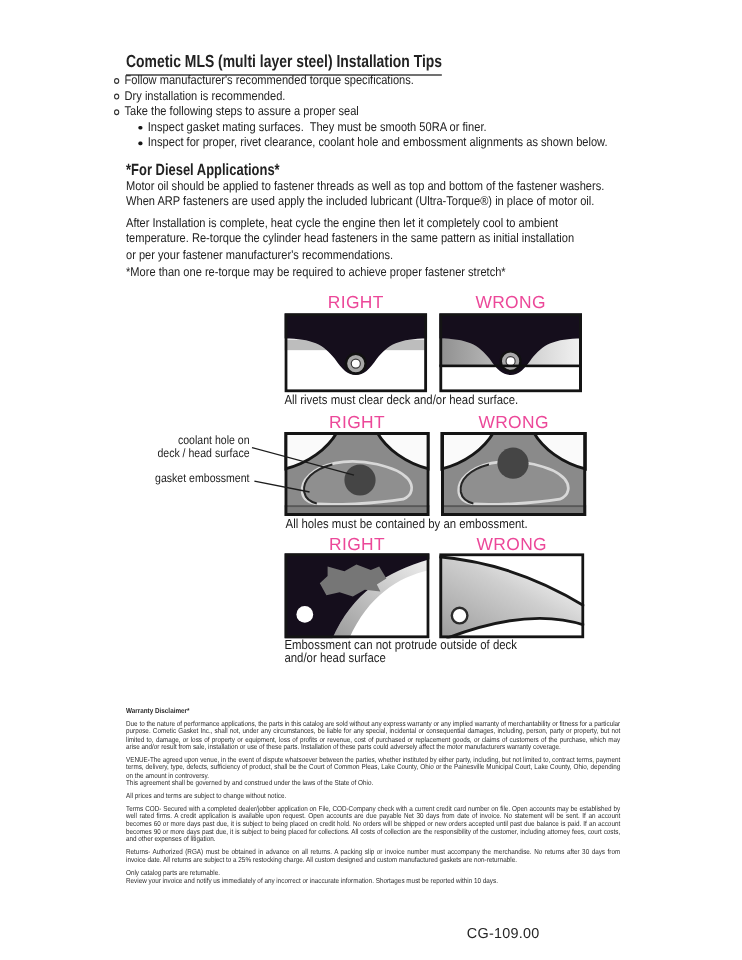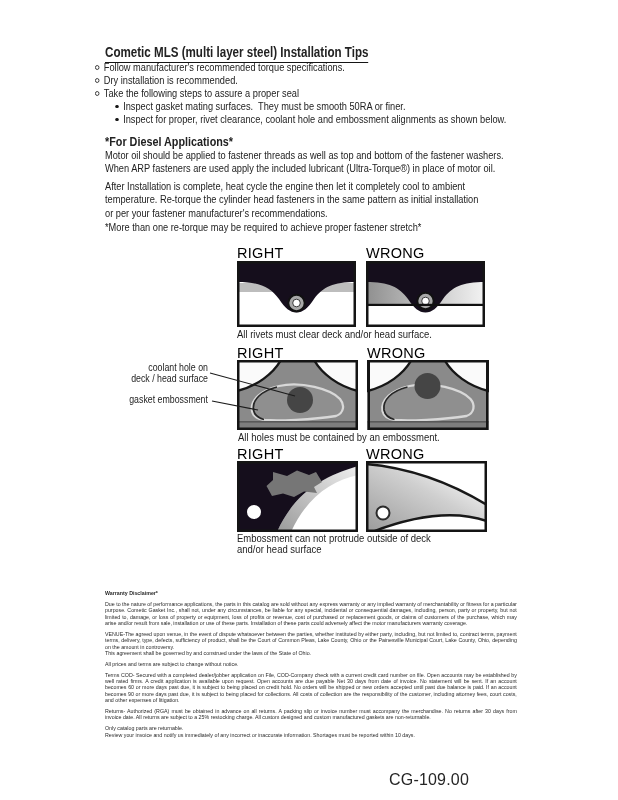--- a/index.html
+++ b/index.html
@@ -16,36 +16,36 @@
   ul.tips li.l1::before{content:"";position:absolute;left:0;top:4.2px;width:3.2px;height:3.2px;
          border:1px solid #333;border-radius:50%;}
   ul.tips li.l2{margin-left:22px;}
   ul.tips li.l2::before{content:"";position:absolute;left:1px;top:4.6px;width:3.8px;height:3.8px;
          background:#161616;border-radius:50%;}
 
   .dheading{position:absolute;left:105px;top:117px;font-size:13.5px;font-weight:bold;white-space:pre;}
   .para{position:absolute;left:105px;font-size:10.5px;line-height:13.4px;white-space:pre;}
   .p1{top:132px;} .p2{top:163px;} .note{top:204px;}
 
-  .dlabel{position:absolute;font-size:14.5px;letter-spacing:.3px;text-align:left;color:#000000;}
+  .dlabel{position:absolute;font-size:14.5px;letter-spacing:.3px;text-align:center;color:#ec4899;}
   .panel{position:absolute;display:block;}
   .bord{fill:none;stroke:#141414;stroke-width:2.5;}
   .dk{fill:var(--panel_dark,#150e1c);}
   .caption{position:absolute;font-size:10.8px;line-height:11.2px;white-space:pre-line;color:#1d1d1d;}
 
   .ann{position:absolute;left:105px;width:117px;font-size:10px;line-height:10.6px;
        text-align:right;white-space:pre-line;color:#1d1d1d;}
   .ann-lines{position:absolute;left:200px;top:348px;z-index:3;}
 
   .warranty{position:absolute;left:105px;top:573px;width:468px;font-size:6px;line-height:6.35px;
             text-align:justify;color:#2a2a2a;}
   .warranty .wh{font-weight:bold;margin:0 0 4.5px 0;}
   .warranty p{margin:0 0 4.6px 0;white-space:pre-line;}
 
-  .code{position:absolute;left:389px;top:754px;font-size:16px;letter-spacing:.2px;color:#252525;}
+  .code{position:absolute;left:389px;top:754px;font-size:12px;letter-spacing:.2px;color:#252525;}
 </style>
 </head>
 <body>
 
 <div class="page">
 
   <div class="title cond80">Cometic MLS (multi layer steel) Installation Tips</div>
 
   <ul class="tips cond">
     <li class="l1">Follow manufacturer's recommended torque specifications.</li>

